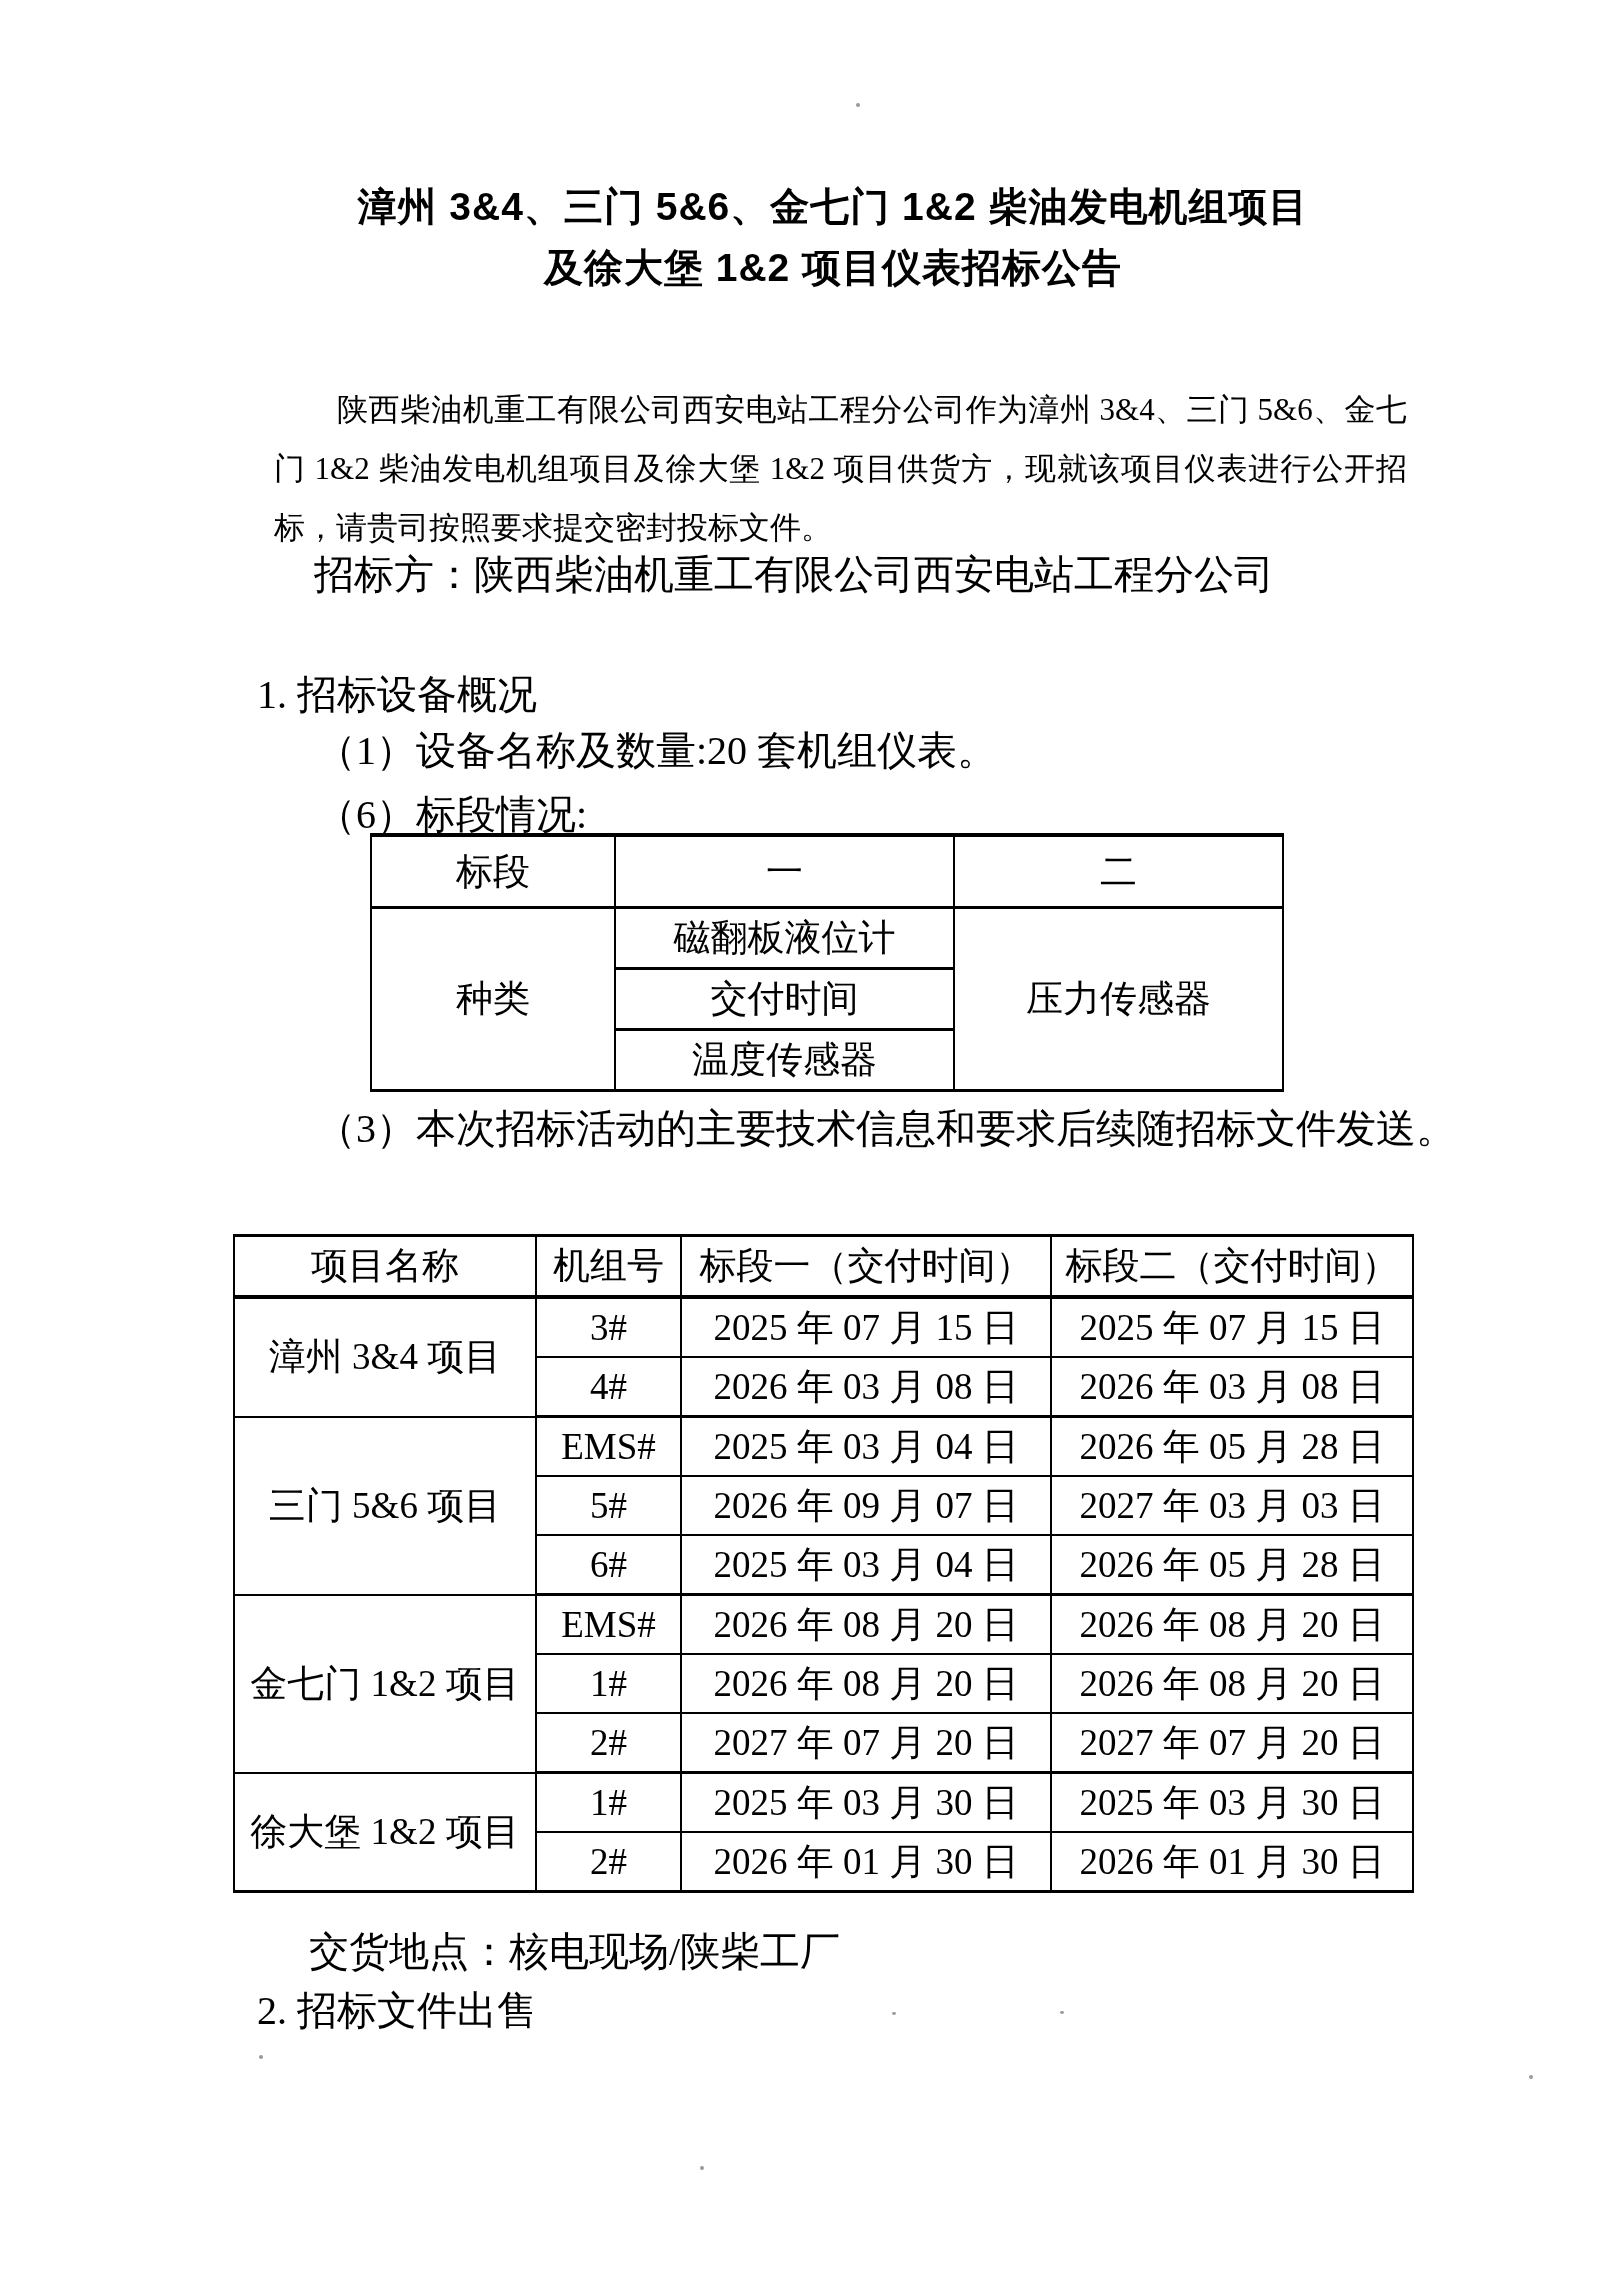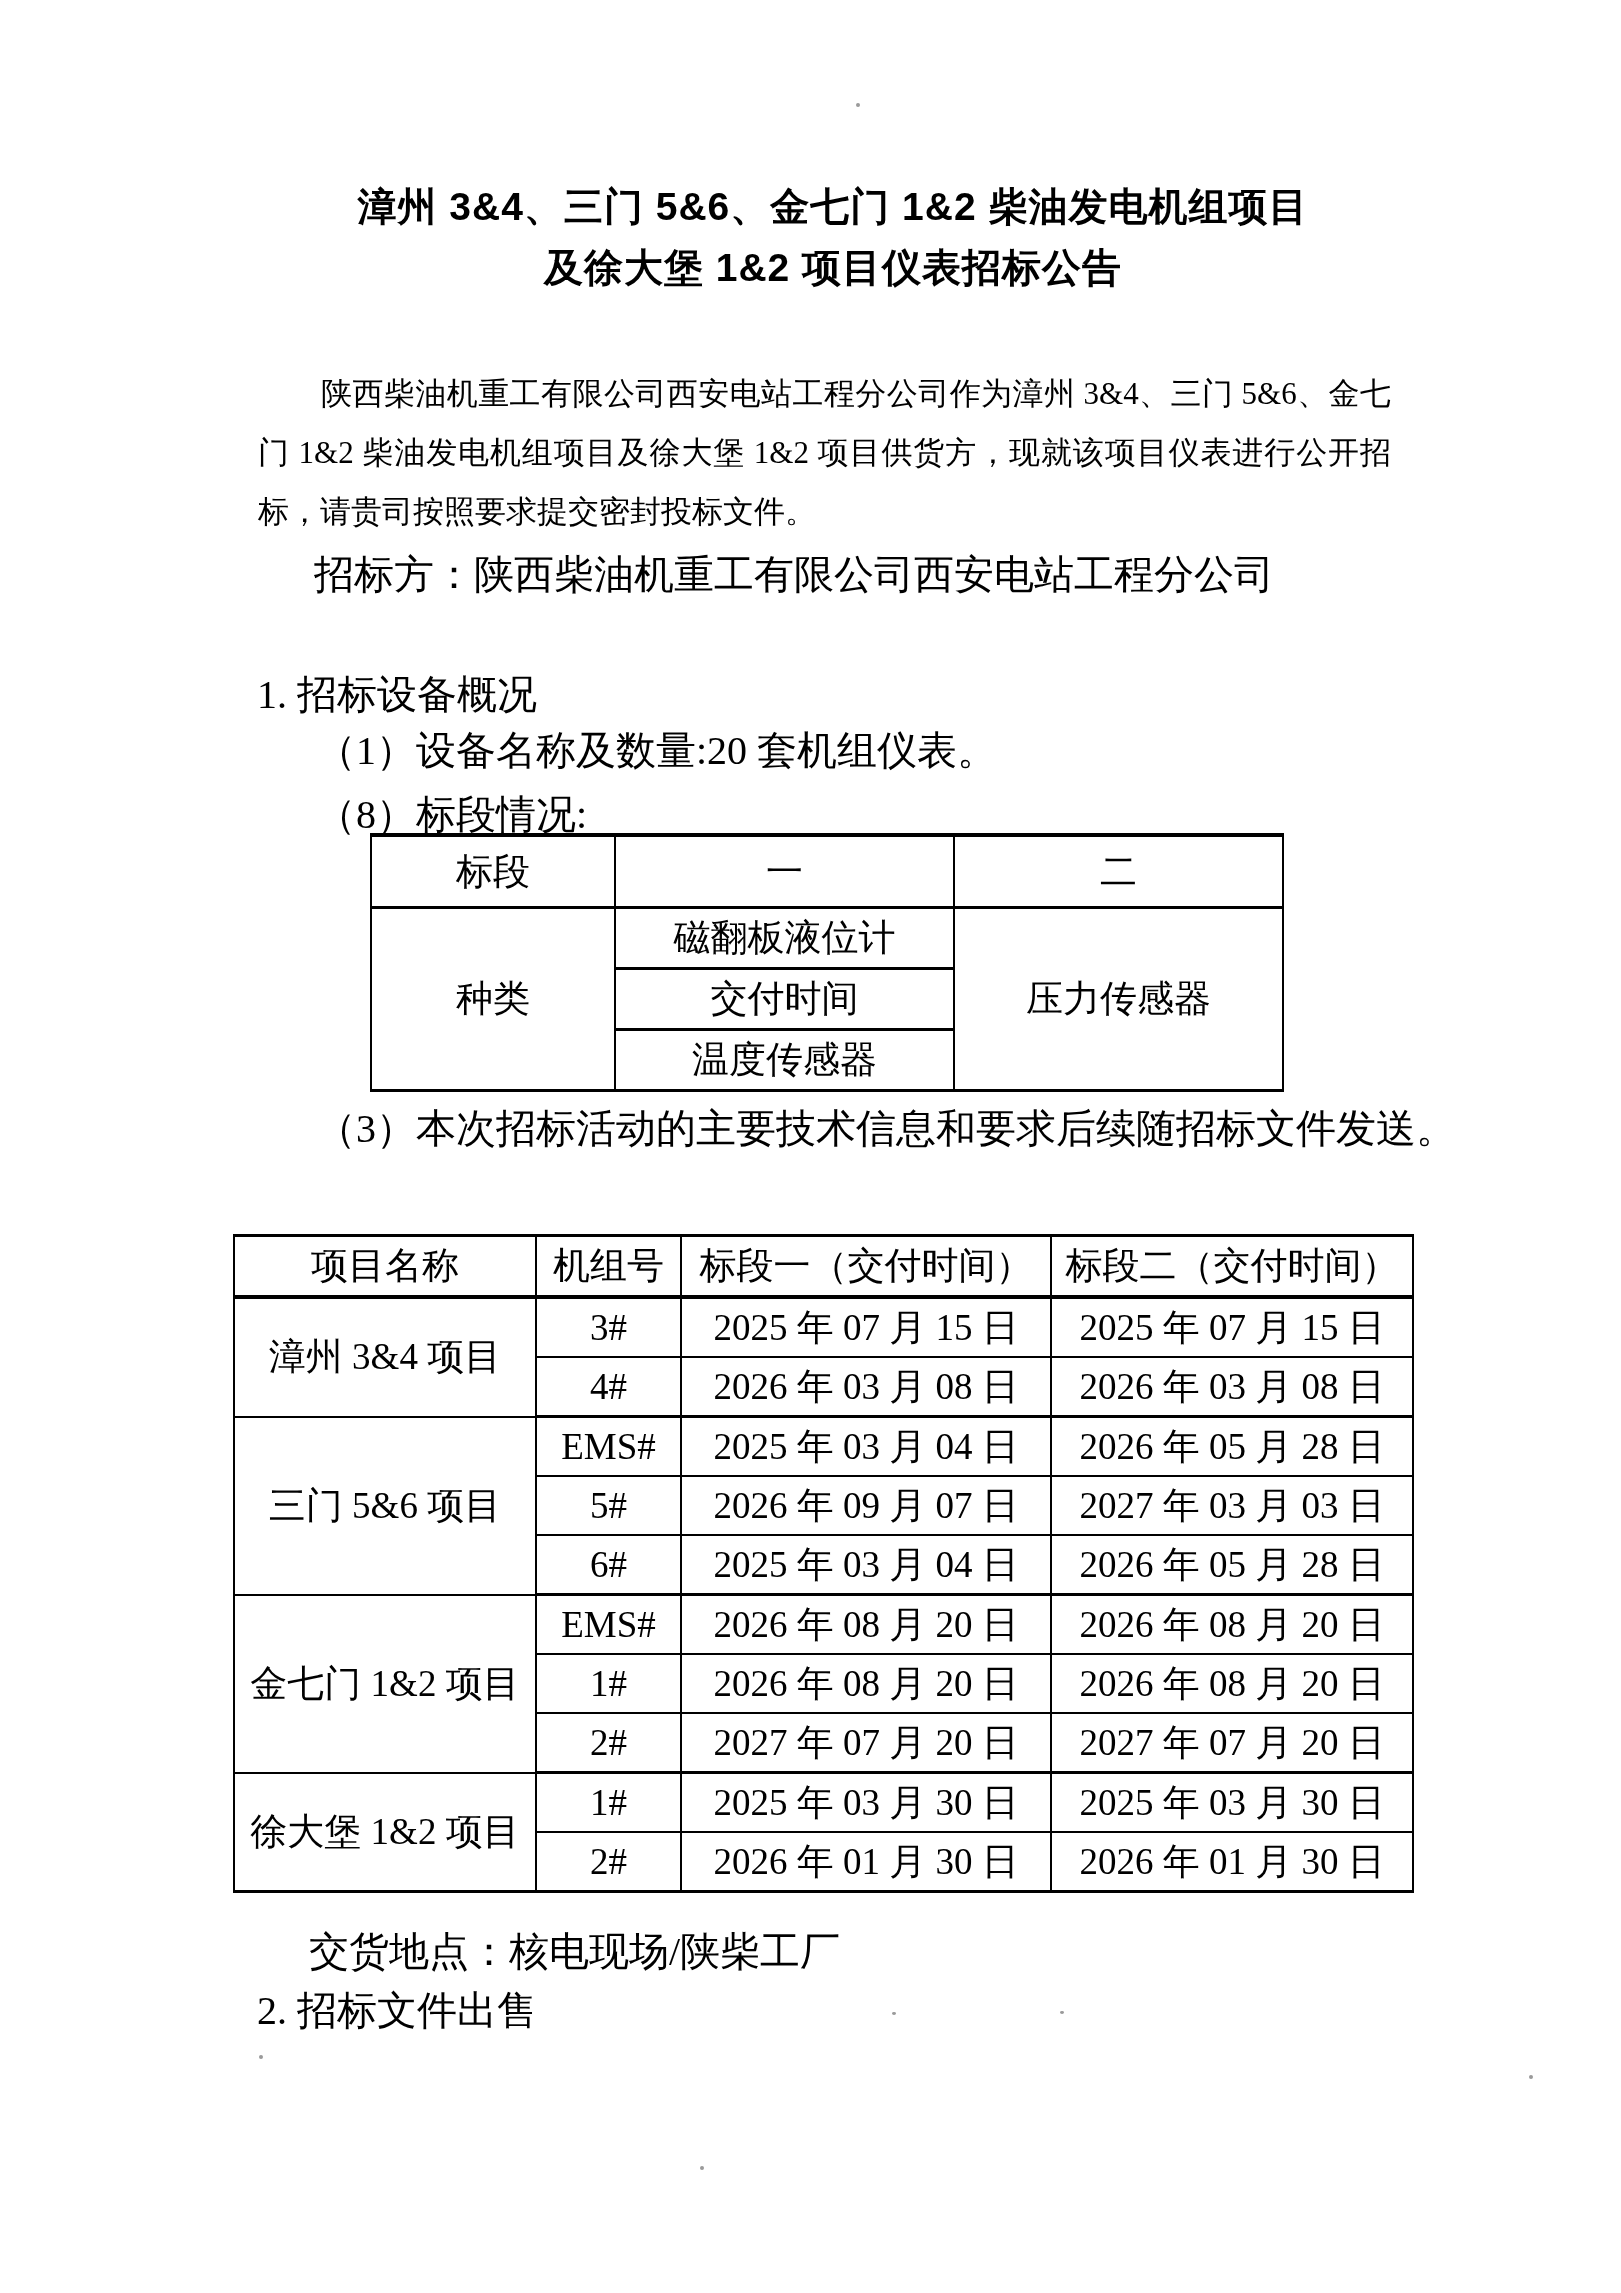--- a/index.html
+++ b/index.html
@@ -32,21 +32,21 @@
   }
 
   .intro {
     position: absolute;
     top: 364px; left: 258px; width: 1133px;
     font-size: 31px;
     line-height: 59px;
     text-indent: 63px;
     text-align: justify;
     text-justify: inter-character;
-    margin: 0;
+    margin: 16px;
   }
 
   table { border-collapse: collapse; table-layout: fixed; }
   td {
     border: 2px solid #000;
     text-align: center;
     vertical-align: middle;
     font-size: 37px;
     padding: 0;
     overflow: hidden;
@@ -96,21 +96,21 @@
     <div>及徐大堡 1&amp;2 项目仪表招标公告</div>
   </div>
 
   <p class="intro">陕西柴油机重工有限公司西安电站工程分公司作为漳州 3&amp;4、三门 5&amp;6、金七门 1&amp;2 柴油发电机组项目及徐大堡 1&amp;2 项目供货方，现就该项目仪表进行公开招标，请贵司按照要求提交密封投标文件。</p>
 
   <div class="bodyline" style="top:545px; left:314px;">招标方：陕西柴油机重工有限公司西安电站工程分公司</div>
 
   <div class="bodyline" style="top:665px; left:257px;">1. 招标设备概况</div>
 
   <div class="bodyline" style="top:721px; left:316px;">（1）设备名称及数量:20 套机组仪表。</div>
-  <div class="bodyline" style="top:785px; left:316px;">（8）标段情况:</div>
+  <div class="bodyline" style="top:785px; left:316px;">（6）标段情况:</div>
 
   <table class="t1">
     <colgroup>
         <col style="width:244px">
         <col style="width:339px">
         <col style="width:329px">
       </colgroup>
     <tbody>
         <tr class="hrow">
       <td>标段</td>

